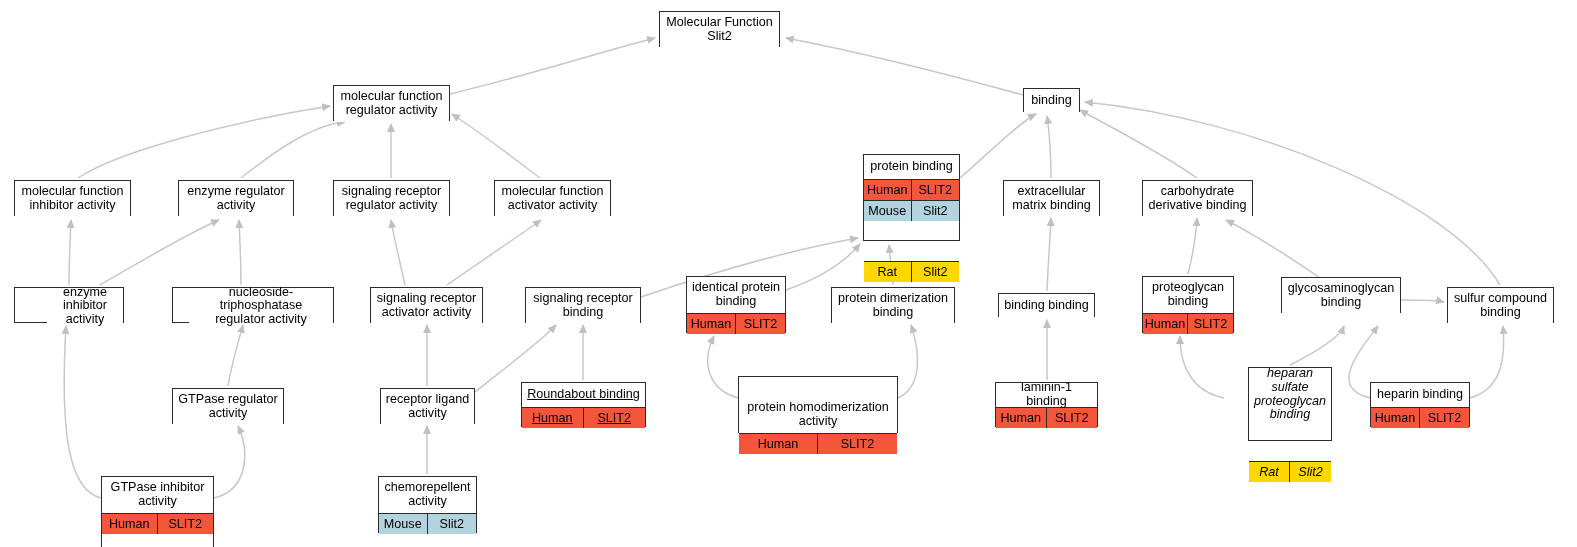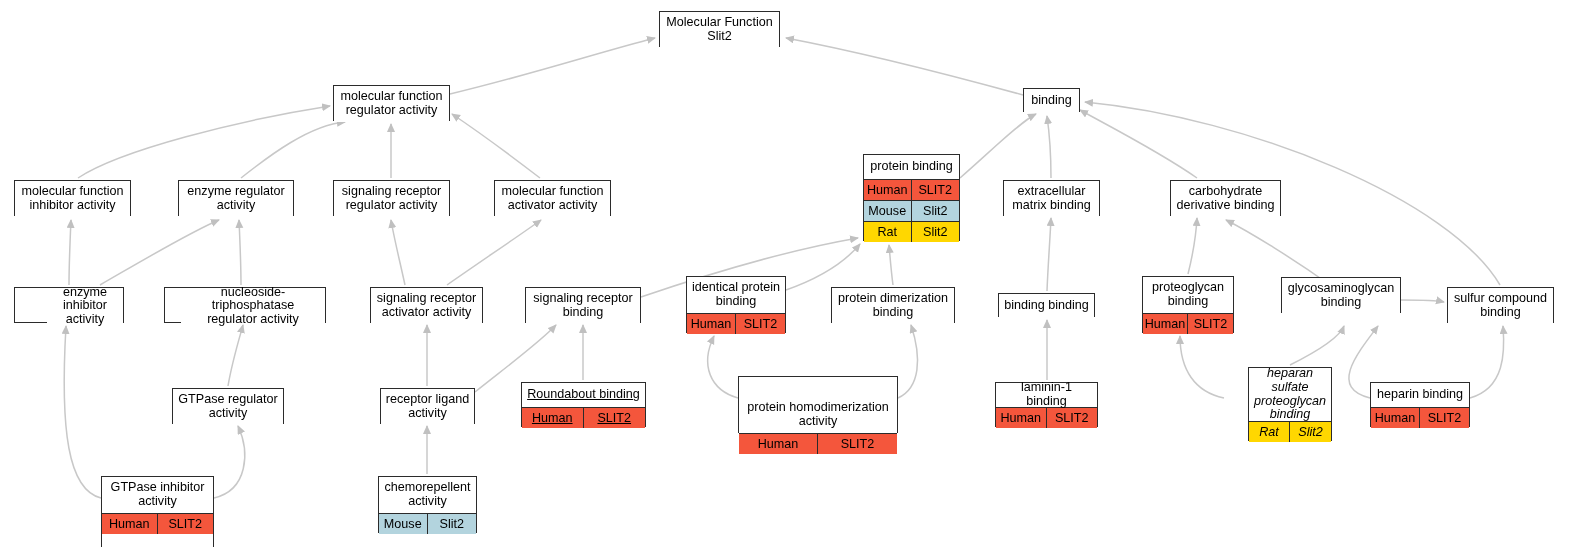--- a/index.html
+++ b/index.html
@@ -31,21 +31,21 @@
     box-sizing:border-box;
     display:flex;align-items:center;justify-content:center;
     font-size:12.6px;
     line-height:12.6px;
     color:#000;
     overflow:hidden;
   }
   .node .annrow .cell.left{border-right:1.6px solid #2b2b2b;}
   .sp-human{background:#f4563c;}
   .sp-mouse{background:#b3d4de;}
-  .sp-rat{background:#ffd700;}
+  .sp-rat{background:#ffd700;margin-top:40px;}
 </style>
 </head>
 <body>
 
 <div id="canvas">
   <svg id="edges" viewBox="0 0 1577 547" xmlns="http://www.w3.org/2000/svg">
     <defs>
       <marker id="arrow" markerWidth="10" markerHeight="10" refX="8" refY="4" orient="auto" markerUnits="userSpaceOnUse">
         <path d="M0,0 L9,4 L0,8 z" fill="#c0c0c0"></path>
       </marker>
@@ -129,29 +129,29 @@
         </div>
         <div class="annrow sp-rat">
           <div class="cell left">Rat</div>
           <div class="cell">Slit2</div>
         </div>
       </div>
       <div class="node" style="left: 1003px; top: 180px; width: 97px; height: 36px;">
         <div class="title" style="height: 36px;">extracellular
 matrix binding</div>
       </div>
-      <div class="node" style="left: 1142px; top: 180px; width: 111px; height: 36px; margin-left: 28px;">
+      <div class="node" style="left: 1142px; top: 180px; width: 111px; height: 36px;">
         <div class="title" style="height: 36px;">carbohydrate
 derivative binding</div>
       </div>
       <div class="node" style="left: 14px; top: 287px; width: 110px; height: 36px; padding-left: 32px;">
         <div class="title" style="height: 36px;">enzyme inhibitor
 activity</div>
       </div>
-      <div class="node" style="left: 164px; top: 287px; width: 162px; height: 36px; padding-left: 16px;">
+      <div class="node" style="left: 172px; top: 287px; width: 162px; height: 36px; padding-left: 16px;">
         <div class="title" style="height: 36px;">nucleoside-triphosphatase
 regulator activity</div>
       </div>
       <div class="node" style="left: 370px; top: 287px; width: 113px; height: 36px;">
         <div class="title" style="height: 36px;">signaling receptor
 activator activity</div>
       </div>
       <div class="node" style="left: 525px; top: 287px; width: 116px; height: 36px;">
         <div class="title" style="height: 36px;">signaling receptor
 binding</div>

